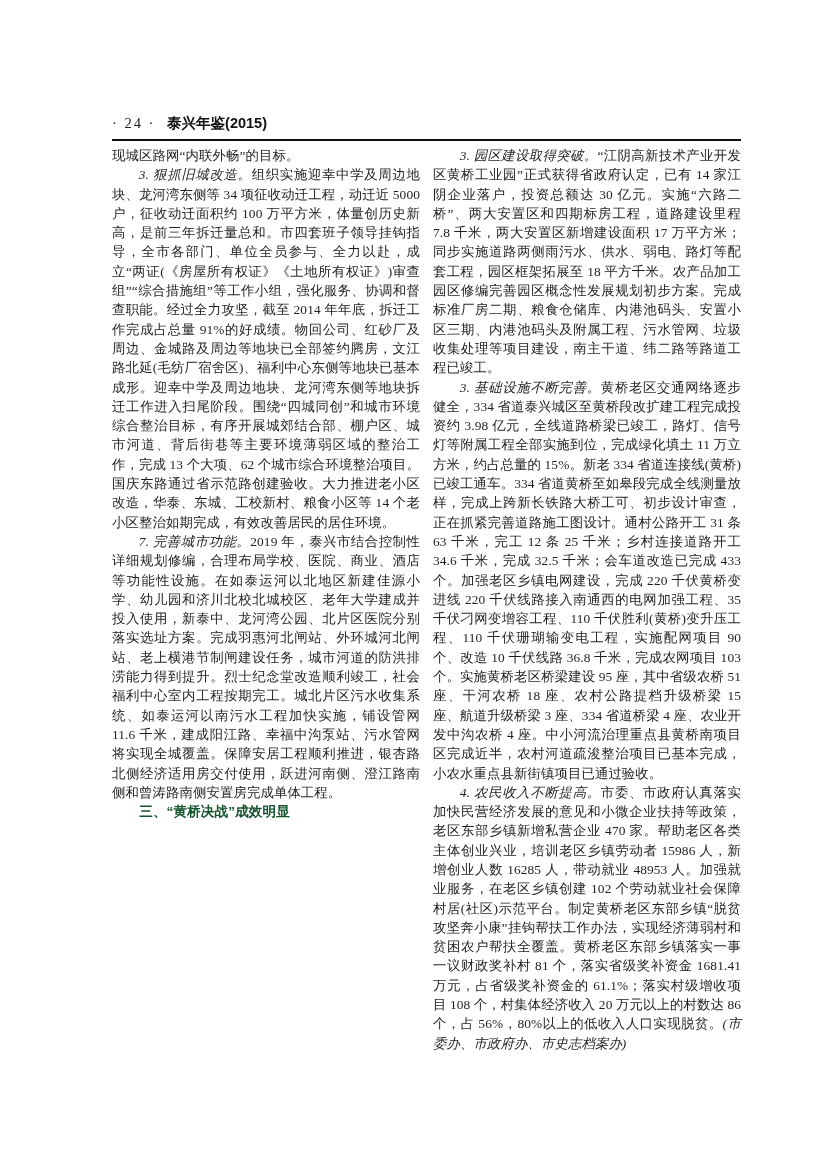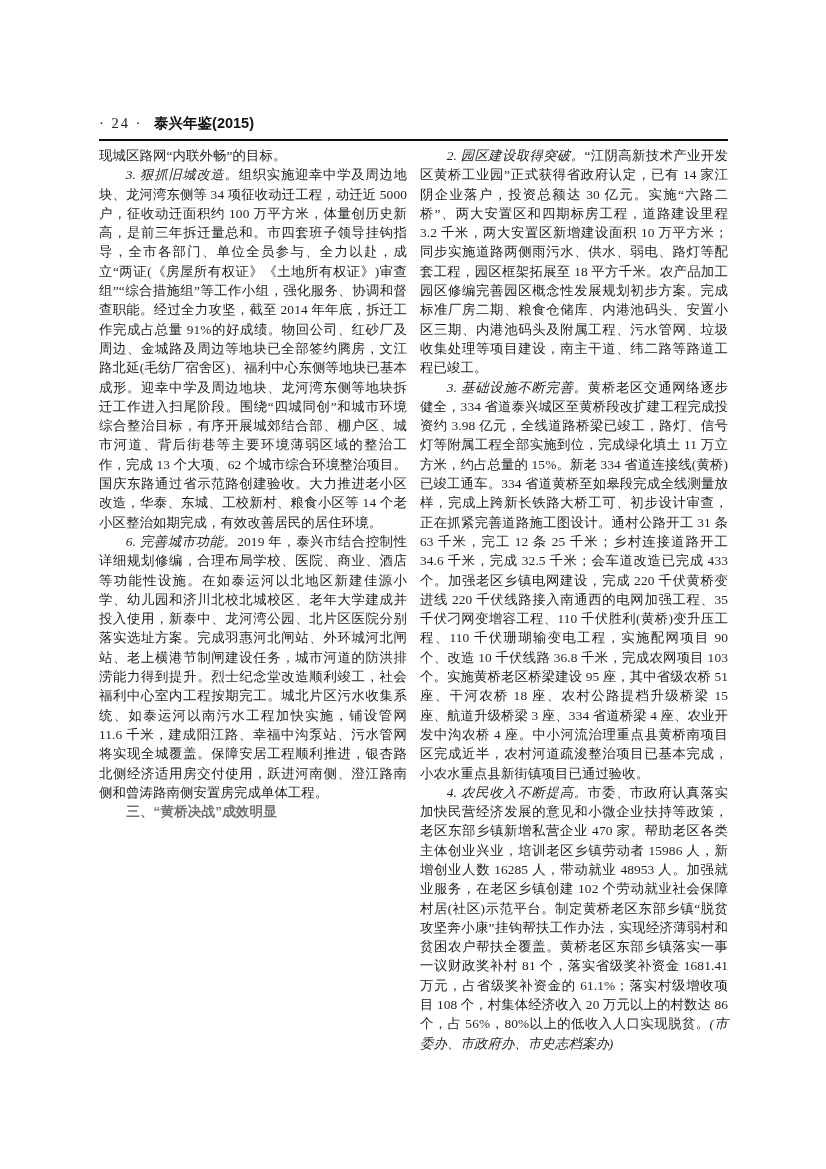--- a/index.html
+++ b/index.html
@@ -11,21 +11,21 @@
     position: relative;
     width: 826px;
     height: 1169px;
     background: #ffffff;
     overflow: hidden;
     font-family: "Liberation Serif", "DejaVu Serif", serif;
     color: #1e1e1e;
   }
   .page-inner {
     position: absolute;
-    left: 99px;
+    left: 112px;
     top: 115px;
     width: 629px;
   }
   .running-head {
     height: 24px;
     font-size: 14.5px;
     line-height: 17px;
     white-space: nowrap;
   }
   .page-marker {
@@ -67,21 +67,21 @@
   .lead-kai, .tail-kai {
     font-style: italic;
   }
   .sec-heading {
     margin: 0;
     text-indent: 2em;
     font-size: 13.6px;
     line-height: 19.3px;
     font-weight: 700;
     font-family: "Liberation Sans", "DejaVu Sans", sans-serif;
-    color: #737373;
+    color: #14532d;
     text-align: left;
   }
 </style>
 </head>
 <body>
 
 <div class="sheet">
   <div class="page-inner">
 
     <div class="running-head">
@@ -94,28 +94,28 @@
     <div class="columns">
 
       <section class="col">
         <p class="cont">
           <span>现城区路网“内联外畅”的目标。</span>
         </p>
         <p>
           <span class="lead-kai">3. 狠抓旧城改造。</span><span>组织实施迎幸中学及周边地块、龙河湾东侧等 34 项征收动迁工程，动迁近 5000 户，征收动迁面积约 100 万平方米，体量创历史新高，是前三年拆迁量总和。市四套班子领导挂钩指导，全市各部门、单位全员参与、全力以赴，成立“两证(《房屋所有权证》《土地所有权证》)审查组”“综合措施组”等工作小组，强化服务、协调和督查职能。经过全力攻坚，截至 2014 年年底，拆迁工作完成占总量 91%的好成绩。物回公司、红砂厂及周边、金城路及周边等地块已全部签约腾房，文江路北延(毛纺厂宿舍区)、福利中心东侧等地块已基本成形。迎幸中学及周边地块、龙河湾东侧等地块拆迁工作进入扫尾阶段。围绕“四城同创”和城市环境综合整治目标，有序开展城郊结合部、棚户区、城市河道、背后街巷等主要环境薄弱区域的整治工作，完成 13 个大项、62 个城市综合环境整治项目。国庆东路通过省示范路创建验收。大力推进老小区改造，华泰、东城、工校新村、粮食小区等 14 个老小区整治如期完成，有效改善居民的居住环境。</span>
         </p>
         <p>
-          <span class="lead-kai">6. 完善城市功能。</span><span>2019 年，泰兴市结合控制性详细规划修编，合理布局学校、医院、商业、酒店等功能性设施。在如泰运河以北地区新建佳源小学、幼儿园和济川北校北城校区、老年大学建成并投入使用，新泰中、龙河湾公园、北片区医院分别落实选址方案。完成羽惠河北闸站、外环城河北闸站、老上横港节制闸建设任务，城市河道的防洪排涝能力得到提升。烈士纪念堂改造顺利竣工，社会福利中心室内工程按期完工。城北片区污水收集系统、如泰运河以南污水工程加快实施，铺设管网 11.6 千米，建成阳江路、幸福中沟泵站、污水管网将实现全城覆盖。保障安居工程顺利推进，银杏路北侧经济适用房交付使用，跃进河南侧、澄江路南侧和曾涛路南侧安置房完成单体工程。</span>
+          <span class="lead-kai">7. 完善城市功能。</span><span>2019 年，泰兴市结合控制性详细规划修编，合理布局学校、医院、商业、酒店等功能性设施。在如泰运河以北地区新建佳源小学、幼儿园和济川北校北城校区、老年大学建成并投入使用，新泰中、龙河湾公园、北片区医院分别落实选址方案。完成羽惠河北闸站、外环城河北闸站、老上横港节制闸建设任务，城市河道的防洪排涝能力得到提升。烈士纪念堂改造顺利竣工，社会福利中心室内工程按期完工。城北片区污水收集系统、如泰运河以南污水工程加快实施，铺设管网 11.6 千米，建成阳江路、幸福中沟泵站、污水管网将实现全城覆盖。保障安居工程顺利推进，银杏路北侧经济适用房交付使用，跃进河南侧、澄江路南侧和曾涛路南侧安置房完成单体工程。</span>
         </p>
         <h3 class="sec-heading">三、“黄桥决战”成效明显</h3>
       </section>
 
       <section class="col">
         <p>
-          <span class="lead-kai">2. 园区建设取得突破。</span><span>“江阴高新技术产业开发区黄桥工业园”正式获得省政府认定，已有 14 家江阴企业落户，投资总额达 30 亿元。实施“六路二桥”、两大安置区和四期标房工程，道路建设里程 3.2 千米，两大安置区新增建设面积 10 万平方米；同步实施道路两侧雨污水、供水、弱电、路灯等配套工程，园区框架拓展至 18 平方千米。农产品加工园区修编完善园区概念性发展规划初步方案。完成标准厂房二期、粮食仓储库、内港池码头、安置小区三期、内港池码头及附属工程、污水管网、垃圾收集处理等项目建设，南主干道、纬二路等路道工程已竣工。</span>
+          <span class="lead-kai">3. 园区建设取得突破。</span><span>“江阴高新技术产业开发区黄桥工业园”正式获得省政府认定，已有 14 家江阴企业落户，投资总额达 30 亿元。实施“六路二桥”、两大安置区和四期标房工程，道路建设里程 7.8 千米，两大安置区新增建设面积 17 万平方米；同步实施道路两侧雨污水、供水、弱电、路灯等配套工程，园区框架拓展至 18 平方千米。农产品加工园区修编完善园区概念性发展规划初步方案。完成标准厂房二期、粮食仓储库、内港池码头、安置小区三期、内港池码头及附属工程、污水管网、垃圾收集处理等项目建设，南主干道、纬二路等路道工程已竣工。</span>
         </p>
         <p>
           <span class="lead-kai">3. 基础设施不断完善。</span><span>黄桥老区交通网络逐步健全，334 省道泰兴城区至黄桥段改扩建工程完成投资约 3.98 亿元，全线道路桥梁已竣工，路灯、信号灯等附属工程全部实施到位，完成绿化填土 11 万立方米，约占总量的 15%。新老 334 省道连接线(黄桥)已竣工通车。334 省道黄桥至如皋段完成全线测量放样，完成上跨新长铁路大桥工可、初步设计审查，正在抓紧完善道路施工图设计。通村公路开工 31 条 63 千米，完工 12 条 25 千米；乡村连接道路开工 34.6 千米，完成 32.5 千米；会车道改造已完成 433 个。加强老区乡镇电网建设，完成 220 千伏黄桥变进线 220 千伏线路接入南通西的电网加强工程、35 千伏刁网变增容工程、110 千伏胜利(黄桥)变升压工程、110 千伏珊瑚输变电工程，实施配网项目 90 个、改造 10 千伏线路 36.8 千米，完成农网项目 103 个。实施黄桥老区桥梁建设 95 座，其中省级农桥 51 座、干河农桥 18 座、农村公路提档升级桥梁 15 座、航道升级桥梁 3 座、334 省道桥梁 4 座、农业开发中沟农桥 4 座。中小河流治理重点县黄桥南项目区完成近半，农村河道疏浚整治项目已基本完成，小农水重点县新街镇项目已通过验收。</span>
         </p>
         <p>
           <span class="lead-kai">4. 农民收入不断提高。</span><span>市委、市政府认真落实加快民营经济发展的意见和小微企业扶持等政策，老区东部乡镇新增私营企业 470 家。帮助老区各类主体创业兴业，培训老区乡镇劳动者 15986 人，新增创业人数 16285 人，带动就业 48953 人。加强就业服务，在老区乡镇创建 102 个劳动就业社会保障村居(社区)示范平台。制定黄桥老区东部乡镇“脱贫攻坚奔小康”挂钩帮扶工作办法，实现经济薄弱村和贫困农户帮扶全覆盖。黄桥老区东部乡镇落实一事一议财政奖补村 81 个，落实省级奖补资金 1681.41 万元，占省级奖补资金的 61.1%；落实村级增收项目 108 个，村集体经济收入 20 万元以上的村数达 86 个，占 56%，80%以上的低收入人口实现脱贫。</span><span class="tail-kai">(市委办、市政府办、市史志档案办)</span>
         </p>
       </section>
 
     </div>

